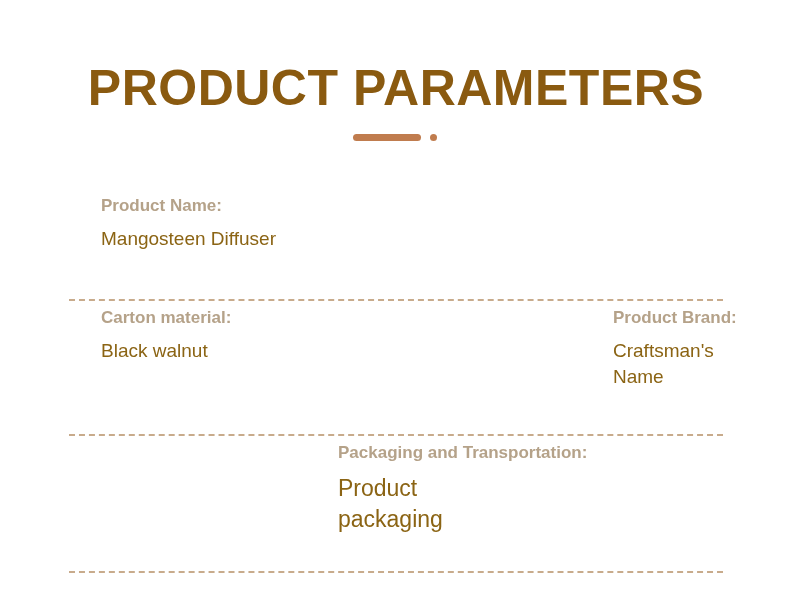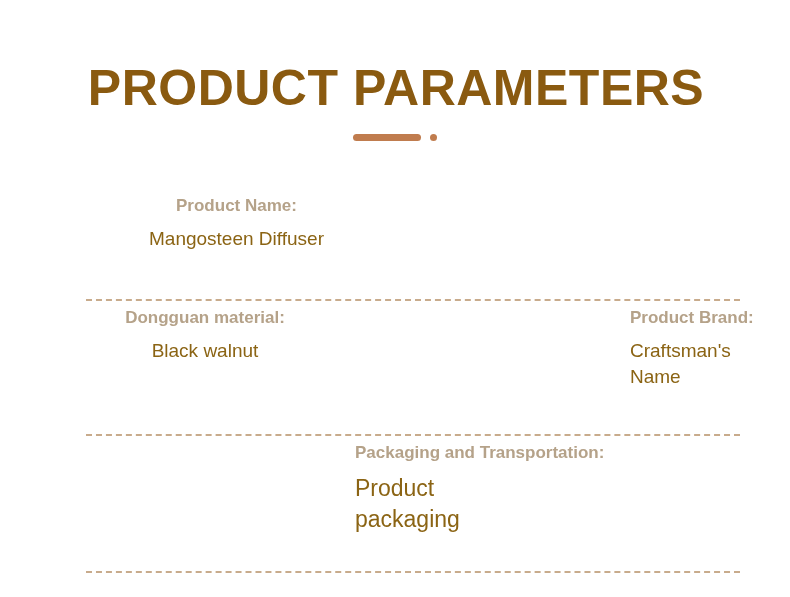--- a/index.html
+++ b/index.html
@@ -64,23 +64,22 @@
     border-radius: 50%;
     background: #c07c4e;
     display: inline-block;
     margin-left: 9px;
   }
 
   
   .specs {
     position: absolute;
     top: 196px;
-    left: 17px;
+    left: 0;
     width: 626px;
-    text-align: center;
   }
   .spec-row {
     position: relative;
     display: flex;
     padding: 0;
   }
   .spec-cell {
     box-sizing: border-box;
   }
   .spec-cell.left  { width: 338px; padding-left: 101px; }
@@ -146,21 +145,21 @@
     <div class="spec-row row-1">
       <div class="spec-cell left">
         <div class="spec-label">Product Name:</div>
         <div class="spec-value">Mangosteen Diffuser</div>
       </div>
       <div class="divider d1"></div>
     </div>
 
     <div class="spec-row row-2">
       <div class="spec-cell left">
-        <div class="spec-label">Dongguan material:</div>
+        <div class="spec-label">Carton material:</div>
         <div class="spec-value">Black walnut</div>
       </div>
       <div class="spec-cell right">
         <div class="spec-label">Product Brand:</div>
         <div class="spec-value">Craftsman's Name</div>
       </div>
     </div>
 
     <div class="spec-row row-3">
       <div class="spec-cell right">

